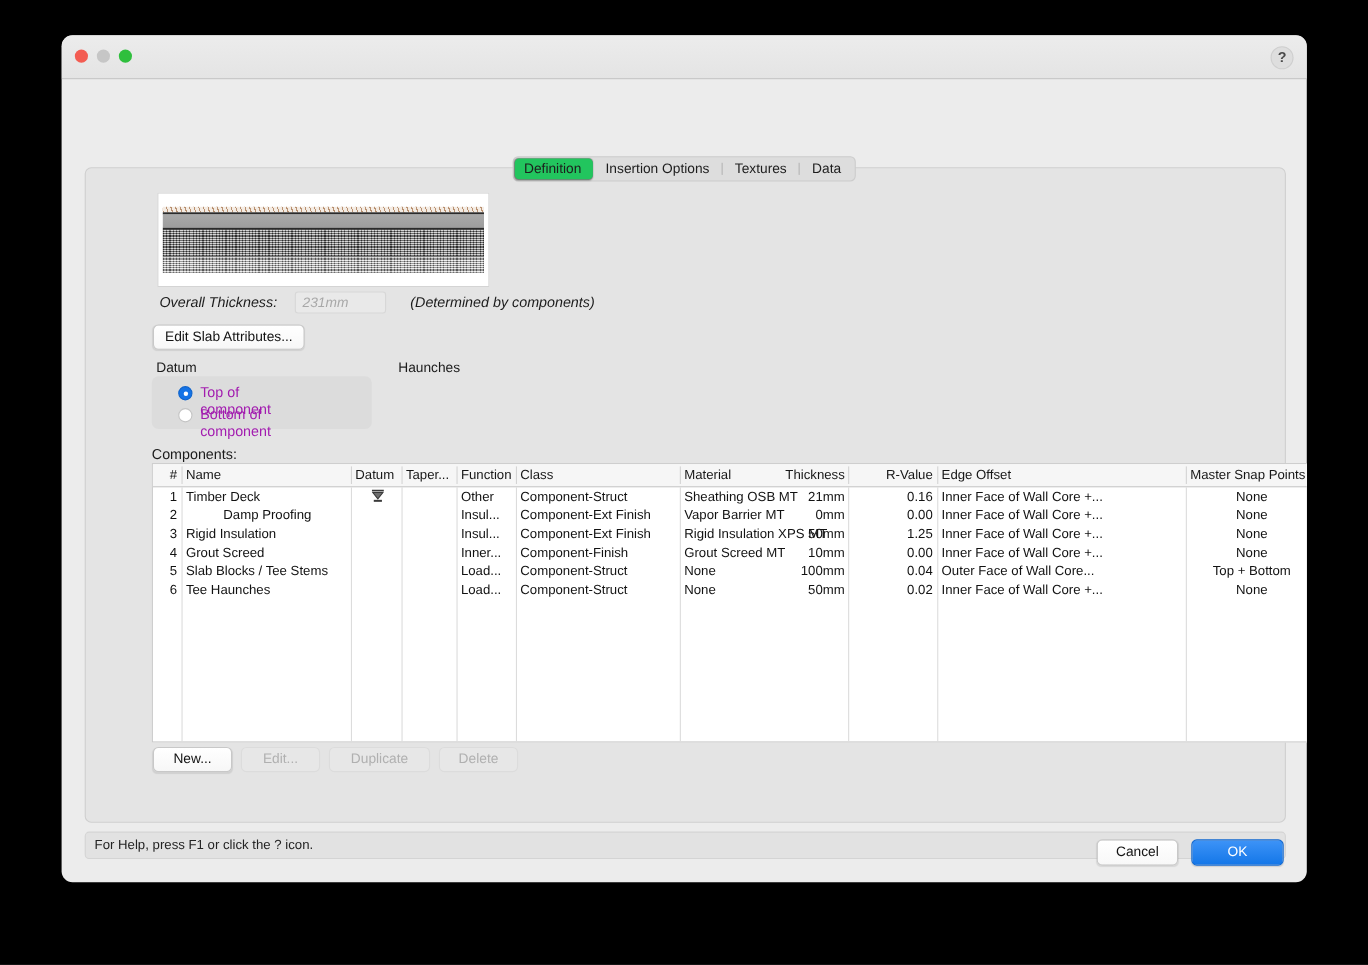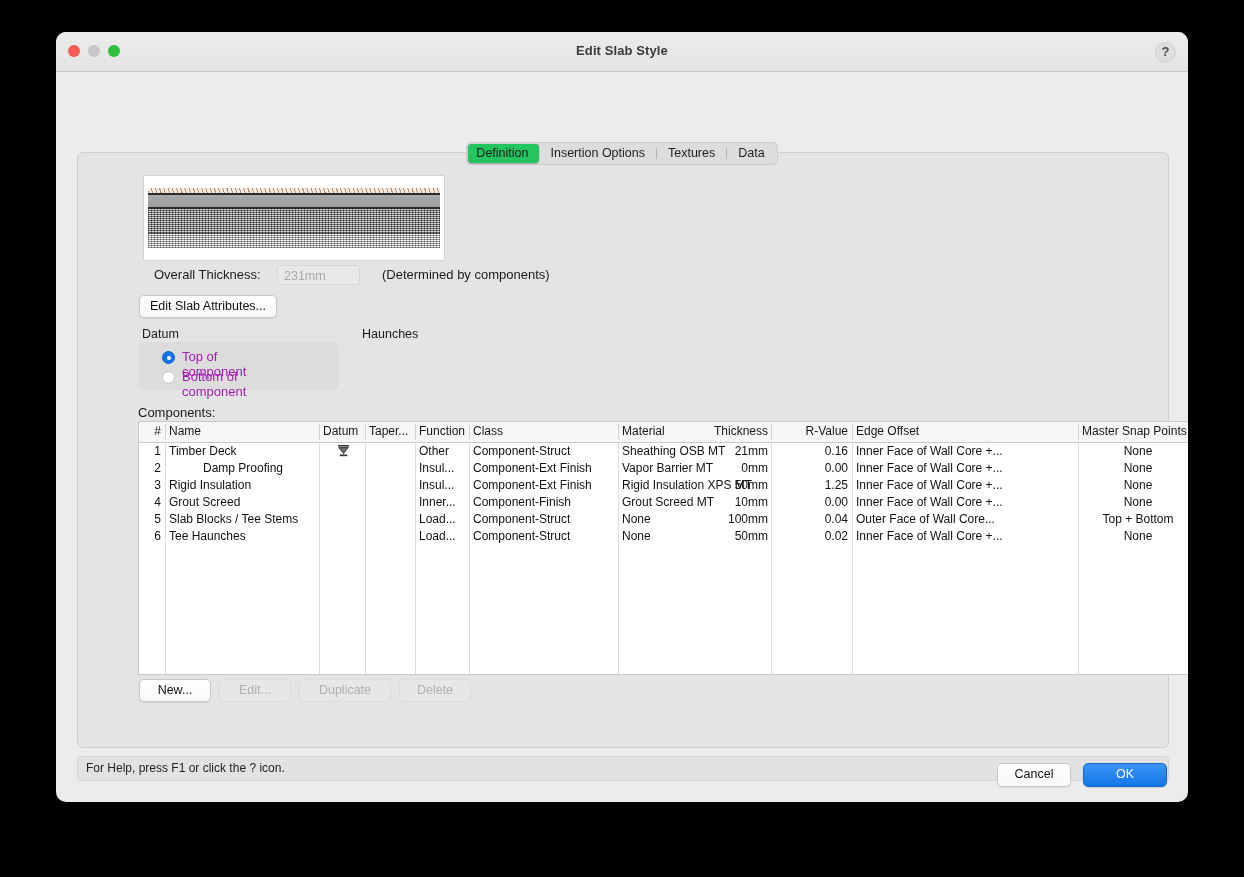--- a/index.html
+++ b/index.html
@@ -174,21 +174,21 @@
       repeating-linear-gradient(90deg, rgba(0,0,0,.5) 0 1px, rgba(255,255,255,.35) 1px 3px),
       #9a9a9a; }
   #s-line3  { top: 45px; height: 1px; background: #555; }
   #s-speck2 { top: 46px; height: 14px;
     background:
       repeating-linear-gradient(0deg, rgba(0,0,0,.30) 0 1px, rgba(255,255,255,.55) 1px 2px),
       repeating-linear-gradient(90deg, rgba(0,0,0,.35) 0 1px, rgba(255,255,255,.5) 1px 3px),
       #bdbdbd; }
 
   
-  #thickness-row { position: absolute; left: 16px; top: 112px; width: 100%; height: 20px; }
+  #thickness-row { position: absolute; left: 7px; top: 112px; width: 100%; height: 20px; font-style: italic; }
   #thickness-label { position: absolute; left: 0px; top: 2px; font-size: 13px; color: #1b1b1b; }
   #thickness-field {
     position: absolute; left: 123px; top: 0;
     width: 81px; height: 18px;
     background: #e9e9e9;
     border: 1px solid #d7d7d7;
     border-radius: 3px;
   }
   #thickness-value {
     font-size: 12.5px; color: #a8a8a8;
@@ -354,21 +354,20 @@
 </style>
 </head>
 <body>
 
 <div id="window">
 
   <div id="titlebar">
     <div class="traffic" id="tl-close"></div>
     <div class="traffic" id="tl-min"></div>
     <div class="traffic" id="tl-zoom"></div>
-    <div id="window-title">Edit Slab Style</div>
     <div id="help-button">?</div>
   </div>
 
 
   <div id="tabbar">
     <div id="tabs">
       <div class="tab active">Definition</div>
       <div class="tab">Insertion Options</div>
       <div class="tab-sep"></div>
       <div class="tab">Textures</div>

